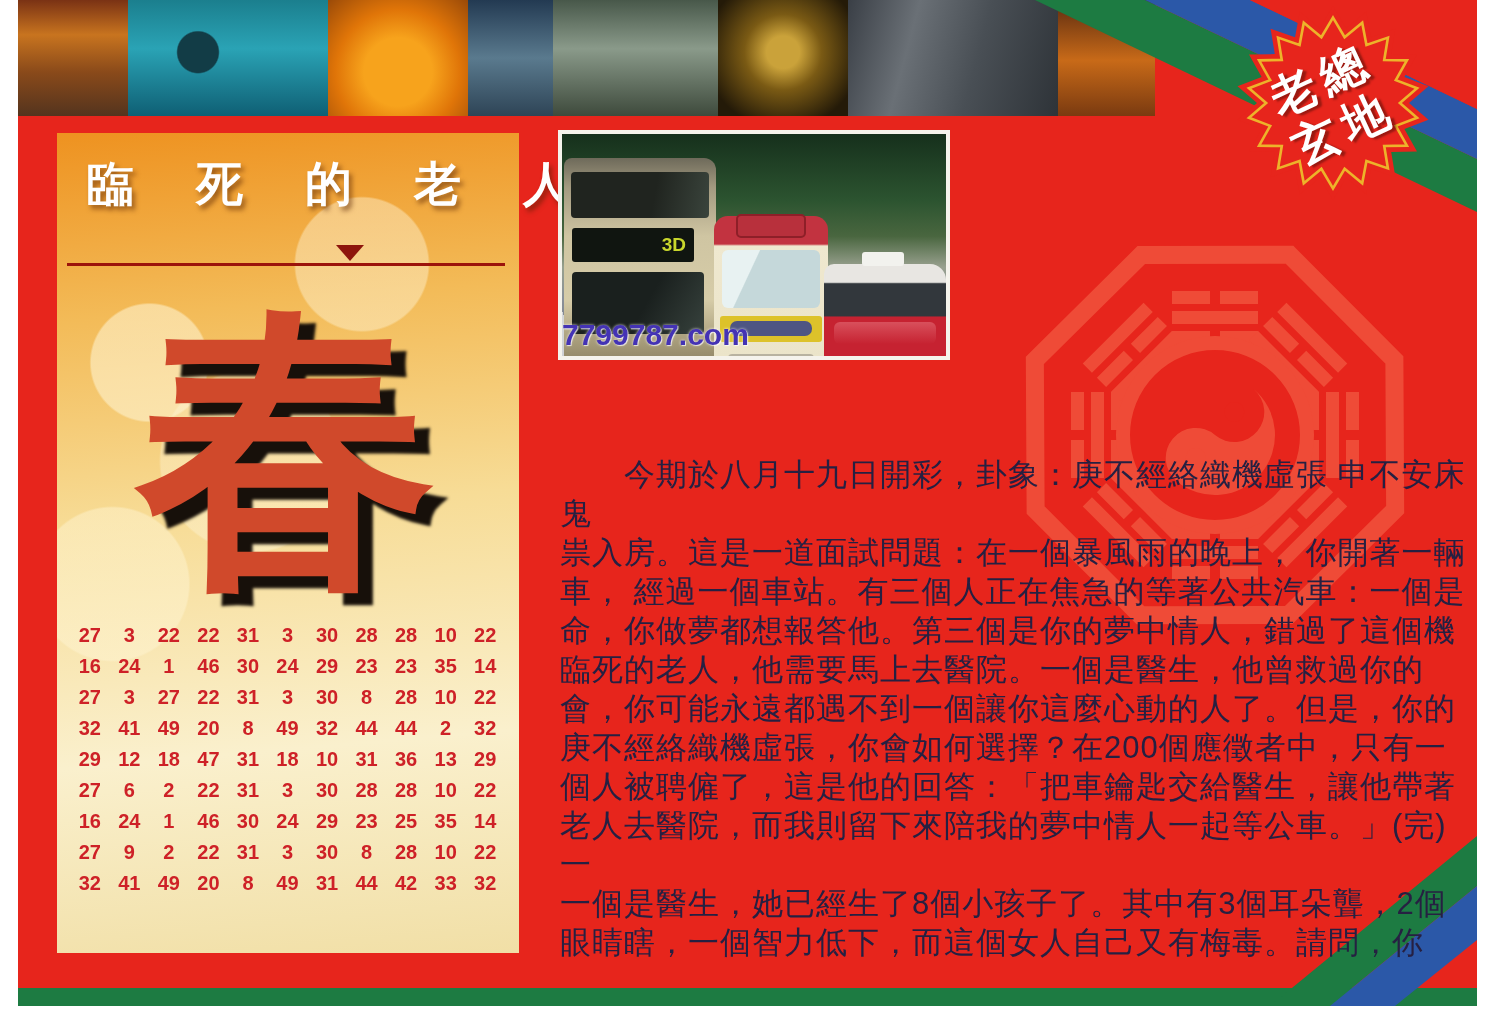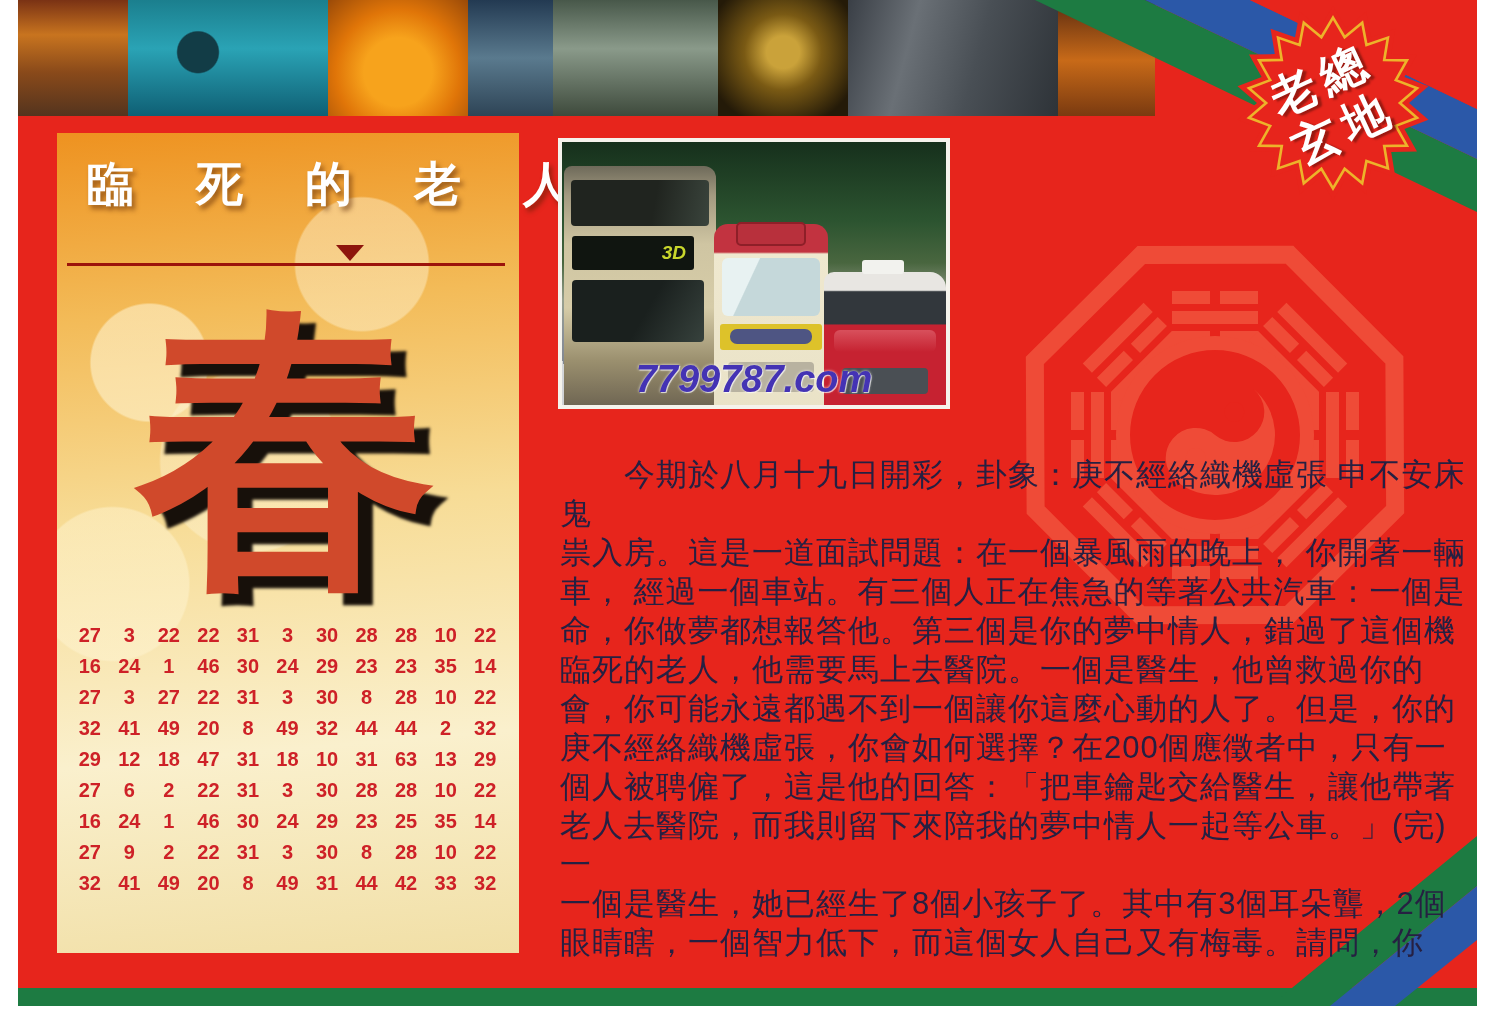--- a/index.html
+++ b/index.html
@@ -48,44 +48,44 @@
   .panel-tri { position:absolute; left:279px; top:112px; width:0; height:0;
     border-left:14px solid transparent; border-right:14px solid transparent; border-top:16px solid #8e150c; }
   .big-char { position:absolute; left:20px; top:150px; width:420px; text-align:center;
     font-family:"DejaVu Serif", serif; font-weight:bold; font-size:300px; line-height:330px;
     color:#d0492b; text-shadow:15px 12px 3px #17100a; }
   .num-grid { position:absolute; left:13px; top:487px; width:435px;
     display:grid; grid-template-columns:repeat(11, 1fr); justify-items:center;
     font-size:20px; font-weight:bold; color:#ce2127; line-height:31px; }
 
   
-  .bus-photo { position:absolute; left:558px; top:138px; width:392px; height:271px;
-    border:4px solid #f5f3ec; background:linear-gradient(180deg,#16301c 0%,#2c5430 30%,#49663f 46%,#98a08e 60%,#8a9098 74%,#767c84 100%); overflow:hidden;font-style:italic; }
+  .bus-photo { position:absolute; left:558px; top:130px; width:392px; height:230px;
+    border:4px solid #f5f3ec; background:linear-gradient(180deg,#16301c 0%,#2c5430 30%,#49663f 46%,#98a08e 60%,#8a9098 74%,#767c84 100%); overflow:hidden; }
   .zebra { position:absolute; left:0; bottom:0; width:170px; height:44px;
     background:repeating-linear-gradient(75deg, rgba(255,255,255,.65) 0 12px, rgba(255,255,255,0) 12px 32px); }
   .dd-bus { position:absolute; left:2px; top:24px; width:152px; height:244px; border-radius:8px 12px 0 0;
     background:linear-gradient(180deg,#6e6a5a 0%,#a39a80 12%,#cfc5a2 32%,#d6cca8 58%,#9a8f6e 80%,#6b6250 100%); }
   .dd-upperwin { position:absolute; left:7px; top:14px; width:138px; height:46px; background:linear-gradient(100deg,#20241f 60%,#3a443c); border-radius:4px; }
   .dd-dest { position:absolute; left:8px; top:70px; width:122px; height:34px; background:#101510; border-radius:3px;
     color:#c8d62c; font-weight:bold; font-size:19px; text-align:right; line-height:34px; padding-right:8px; }
   .dd-windshield { position:absolute; left:8px; top:114px; width:132px; height:62px; background:linear-gradient(120deg,#1a201e 55%,#37423d); border-radius:4px; }
   .minibus { position:absolute; left:152px; top:82px; width:114px; height:200px;
     background:linear-gradient(180deg,#c23340 0%, #c23340 14%, #efe8cf 15%, #e9e2c6 100%); border-radius:14px 14px 0 0; }
   .mb-sign { position:absolute; left:22px; top:-2px; width:70px; height:24px; background:#b8303c; border:2px solid #8e1f28; border-radius:5px; }
   .mb-windshield { position:absolute; left:8px; top:34px; width:98px; height:58px; background:linear-gradient(115deg,#e8f2f2 0 30%,#c5d8da 31% 100%); border-radius:6px; }
   .mb-band { position:absolute; left:6px; top:100px; width:102px; height:26px; background:#ddc22a; border-radius:3px; }
   .mb-band-text { position:absolute; left:10px; top:5px; width:82px; height:15px; background:#2a3a9a; border-radius:7px; opacity:.8; }
   .mb-grille { position:absolute; left:14px; top:138px; width:86px; height:30px; background:#b8b2a0; border-radius:4px; }
   .taxi { position:absolute; left:262px; top:130px; width:122px; height:152px;
     background:linear-gradient(180deg,#e8e6e2 0 12%, #32373c 13% 34%, #c62231 35% 100%); border-radius:10px 16px 0 0; }
   .taxi-sign { position:absolute; left:38px; top:-12px; width:42px; height:14px; background:#f2f2ee; border-radius:3px; }
   .taxi-hood { position:absolute; left:10px; top:58px; width:102px; height:22px; background:linear-gradient(180deg,#d8505c,#c62231); border-radius:6px; }
   .taxi-grille { position:absolute; left:18px; top:96px; width:86px; height:26px; background:#4a4f54; border-radius:4px; }
-  .watermark { position:absolute; left:0; right:0; bottom:4px; text-align:center;
-    font-size:38px; font-weight:bold; color:#4433b4;
+  .watermark { position:absolute; left:0; right:0; bottom:4px; 
+    font-size:30px; font-weight:bold; color:#4433b4;
     text-shadow:0 0 3px rgba(255,255,255,.85), 1px 1px 0 rgba(255,255,255,.6);margin-top:42px; }
 
   
   .bagua { position:absolute; left:1015px; top:235px; width:400px; height:400px; opacity:.9; }
 
   
   .story { position:absolute; left:560px; top:455px; width:910px;
     font-size:31px; line-height:39px; color:#262042; letter-spacing:1px; }
   .story .line:first-child { text-indent:64px; }
   .hint { position:absolute; left:560px; top:929px; font-size:32px; font-weight:bold; color:#f2c31b; letter-spacing:2px; }
@@ -247,21 +247,21 @@
         <div class="cell">2</div>
         <div class="cell">32</div>
         <div class="cell">29</div>
         <div class="cell">12</div>
         <div class="cell">18</div>
         <div class="cell">47</div>
         <div class="cell">31</div>
         <div class="cell">18</div>
         <div class="cell">10</div>
         <div class="cell">31</div>
-        <div class="cell">63</div>
+        <div class="cell">36</div>
         <div class="cell">13</div>
         <div class="cell">29</div>
         <div class="cell">27</div>
         <div class="cell">6</div>
         <div class="cell">2</div>
         <div class="cell">22</div>
         <div class="cell">31</div>
         <div class="cell">3</div>
         <div class="cell">30</div>
         <div class="cell">28</div>

